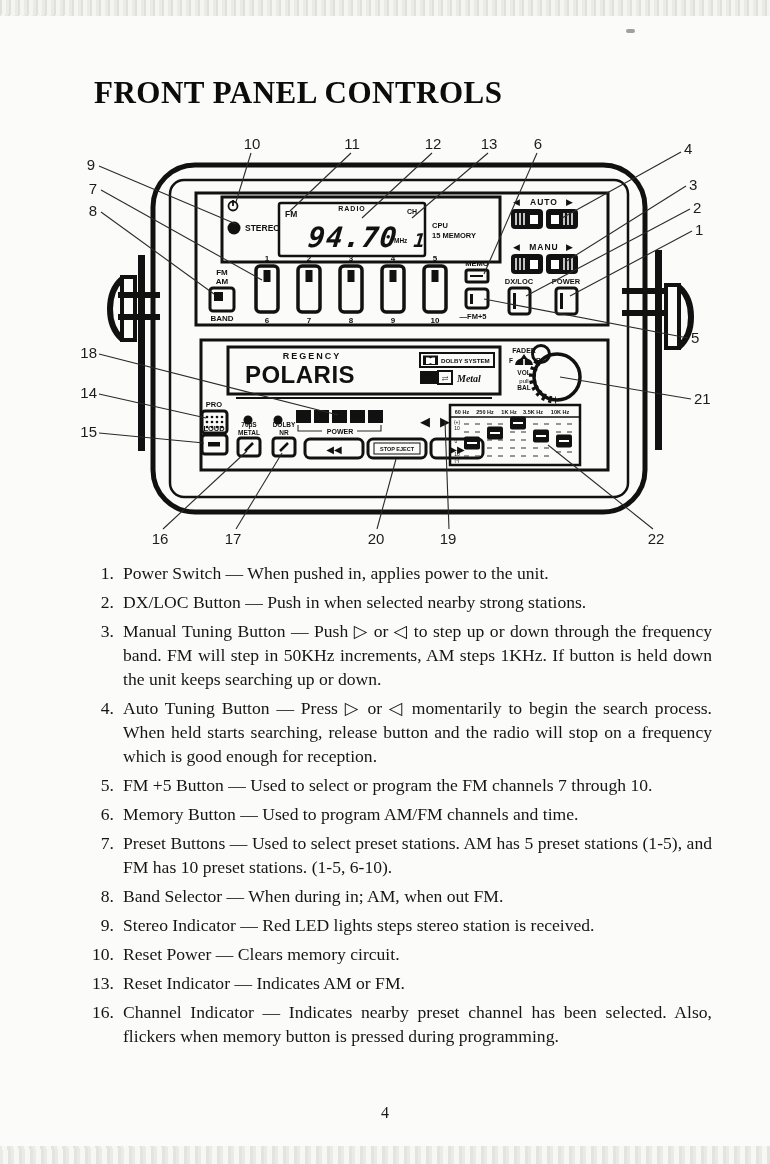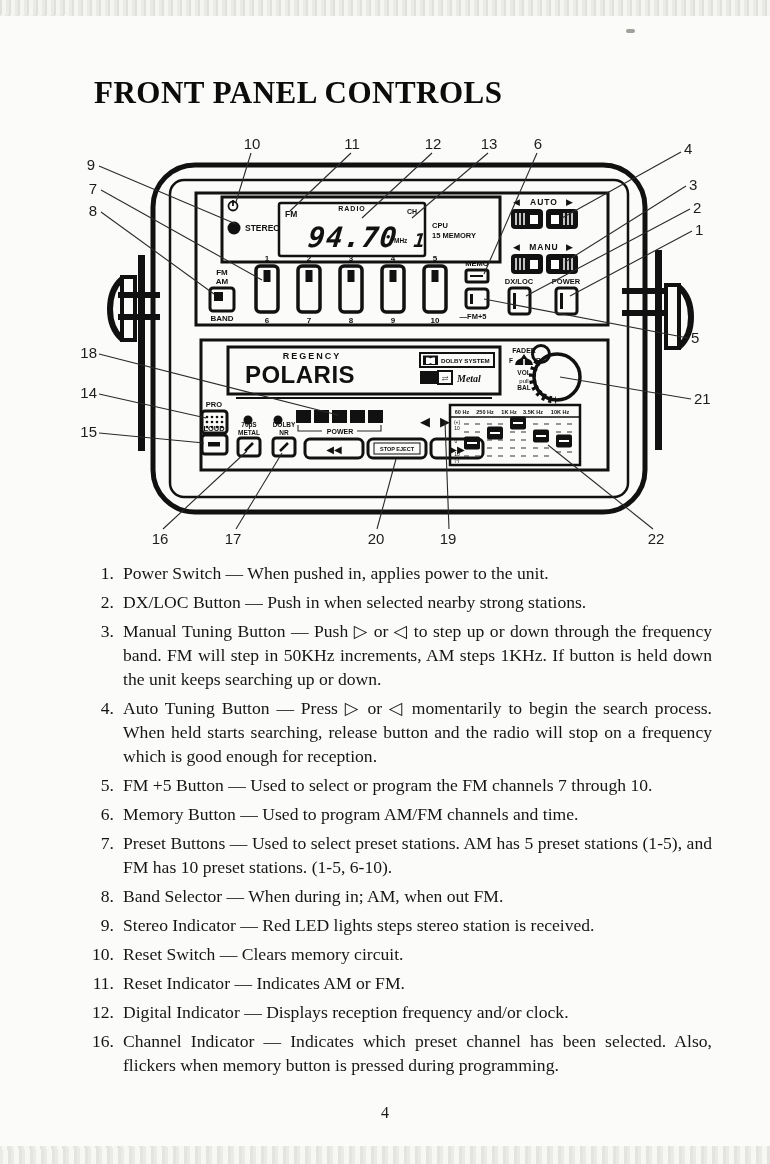--- a/index.html
+++ b/index.html
@@ -433,29 +433,25 @@
   <div class="list-item">
     <span class="item-number">8.</span>
     <span class="item-text">Band Selector — When during in; AM, when out FM.</span>
   </div>
   <div class="list-item">
     <span class="item-number">9.</span>
     <span class="item-text">Stereo Indicator — Red LED lights steps stereo station is received.</span>
   </div>
   <div class="list-item">
     <span class="item-number">10.</span>
-    <span class="item-text">Reset Switch — Clears memory circuit.</span>
-  </div>
-  <div class="list-item">
-    <span class="item-number">11.</span>
+    <span class="item-text">Reset Power — Clears memory circuit.</span>
+  </div>
+  <div class="list-item">
+    <span class="item-number">13.</span>
     <span class="item-text">Reset Indicator — Indicates AM or FM.</span>
   </div>
   <div class="list-item">
-    <span class="item-number">12.</span>
-    <span class="item-text">Digital Indicator — Displays reception frequency and/or clock.</span>
-  </div>
-  <div class="list-item">
     <span class="item-number">16.</span>
-    <span class="item-text">Channel Indicator — Indicates which preset channel has been selected. Also, flickers when memory button is pressed during programming.</span>
+    <span class="item-text">Channel Indicator — Indicates nearby preset channel has been selected. Also, flickers when memory button is pressed during programming.</span>
   </div>
 </div>
 
 <div class="page-number">4</div>
 
 </body></html>

